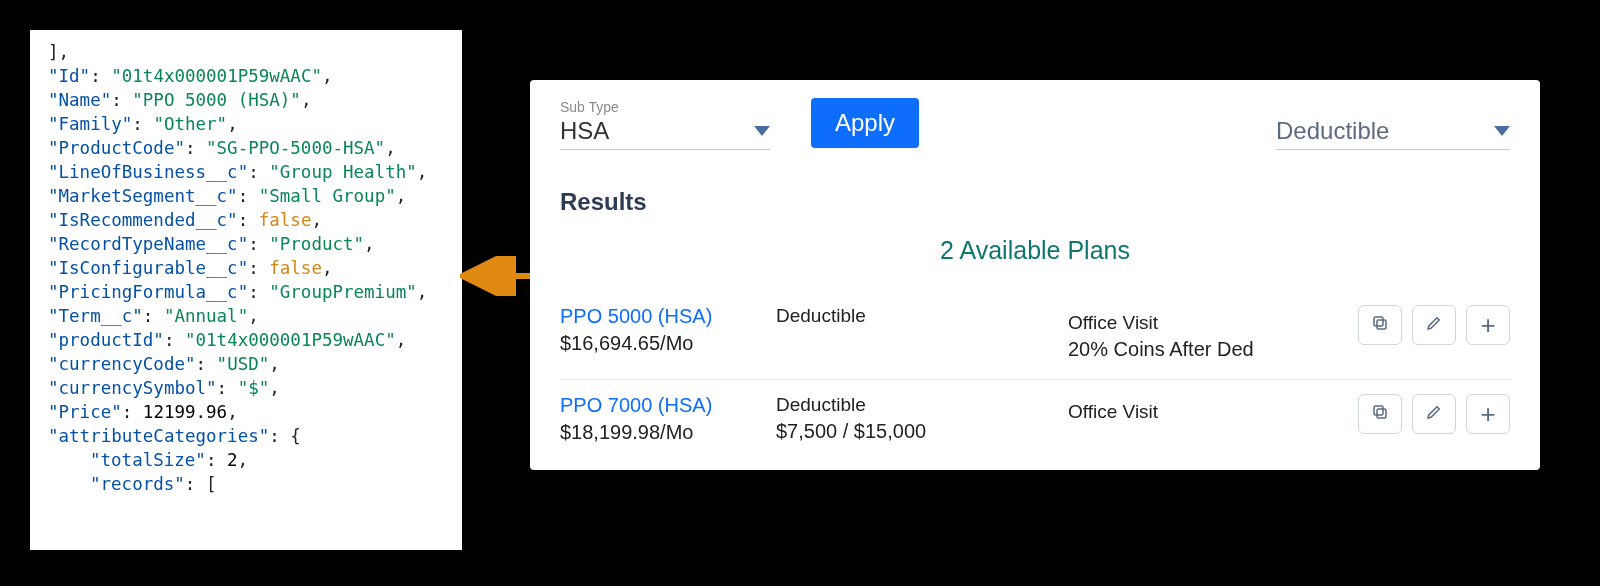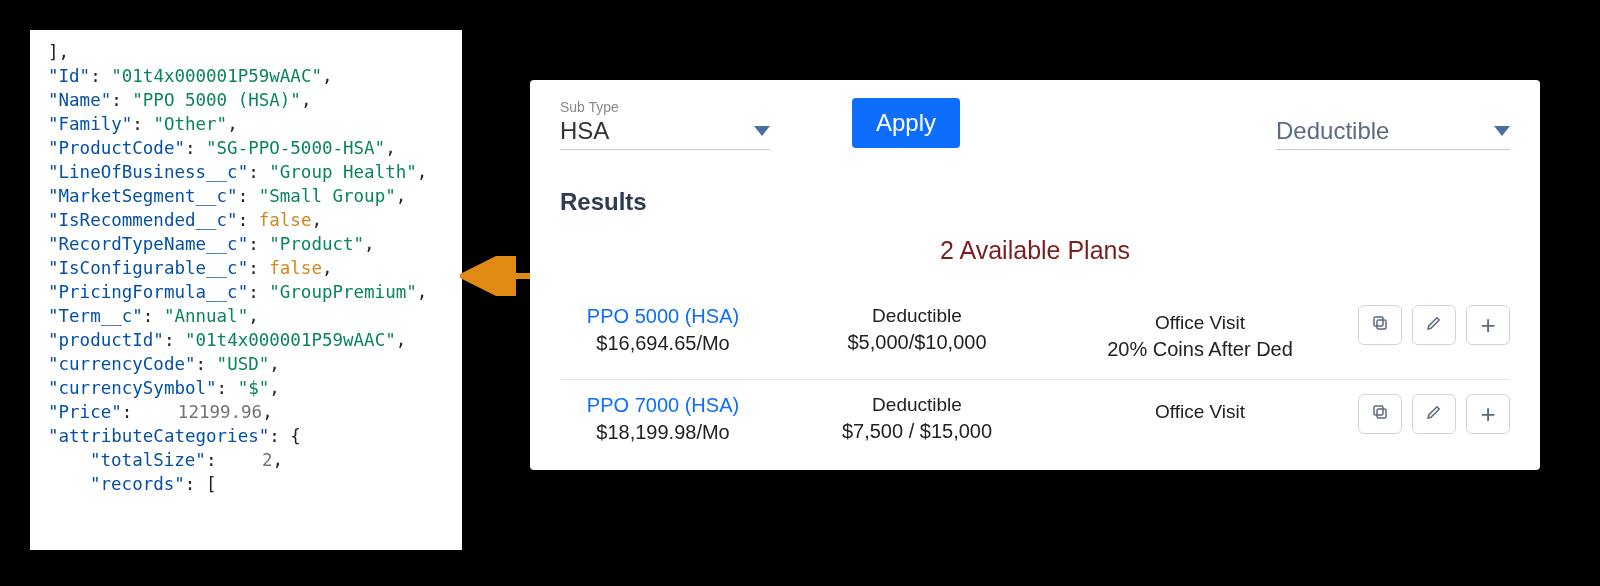--- a/index.html
+++ b/index.html
@@ -23,21 +23,21 @@
     font-family: Consolas, Menlo, monospace;
     font-size: 17.5px;
     line-height: 24px;
     overflow: hidden;
     color: #222;
   }
   .json-panel .line { white-space: pre; }
   .key { color: #0451a5; }
   .string { color: #098658; }
   .kw-false { color: #d18616; }
-  .num { color: #737373; margin-left: 35px; }
+  .num { color: #000000; }
   .indent { display: inline-block; width: 42px; }
 
   
   .arrow-wrap {
     position: absolute;
     left: 460px;
     top: 256px;
     width: 160px;
     height: 40px;
     pointer-events: none;
@@ -51,21 +51,21 @@
     width: 1010px;
     background: #fff;
     border-radius: 4px;
     padding: 18px 30px 22px 30px;
     color: #333;
   }
 
   .filters-row {
     display: flex;
     align-items: flex-end;
-    gap: 82px;
+    gap: 41px;
   }
   .dropdown {
     display: flex;
     flex-direction: column;
     width: 210px;
     border-bottom: 1px solid #c9c9c9;
     padding-bottom: 4px;
     position: relative;
     cursor: pointer;
   }
@@ -108,31 +108,30 @@
     font-size: 24px;
     font-weight: 700;
     color: #2d3b54;
     margin-top: 38px;
     margin-bottom: 20px;
   }
   .available-heading {
     text-align: center;
     font-size: 25px;
     font-weight: 300;
-    color: #7f1d1d;
+    color: #0f766e;
     margin-bottom: 26px;
   }
 
   .plan-row {
     display: flex;
     align-items: flex-start;
     padding: 14px 0 18px 0;
     border-bottom: 1px solid #e3e6ea;
     gap: 10px;
-    text-align: center;
   }
   .plan-row:last-child { border-bottom: none; padding-bottom: 4px; }
   .col { display: flex; flex-direction: column; gap: 4px; }
   .col.name { width: 206px; }
   .col.ded { width: 282px; }
   .col.visit { width: 264px; margin-top: 7px; }
   .plan-name {
     color: #0d6efd;
     font-size: 20px;
     cursor: pointer;
@@ -229,21 +228,20 @@
   <div class="available-heading">2 Available Plans</div>
 
   <div id="plans-list">
       <div class="plan-row">
         <div class="col name">
           <span class="plan-name">PPO 5000 (HSA)</span>
           <span class="plan-subtext">$16,694.65/Mo</span>
         </div>
         <div class="col ded">
           <span class="col-label">Deductible</span>
-          <span class="plan-subtext">$5,000/$10,000</span>
         </div>
         <div class="col visit">
           <span class="col-label">Office Visit</span>
           <span class="plan-subtext">20% Coins After Ded</span>
         </div>
         <div class="actions">
           <div class="icon-btn">
             <span><svg viewBox="0 0 24 24">
                 <rect x="8" y="8" width="12" height="12" rx="2"></rect>
                 <rect x="4" y="4" width="12" height="12" rx="2"></rect>

